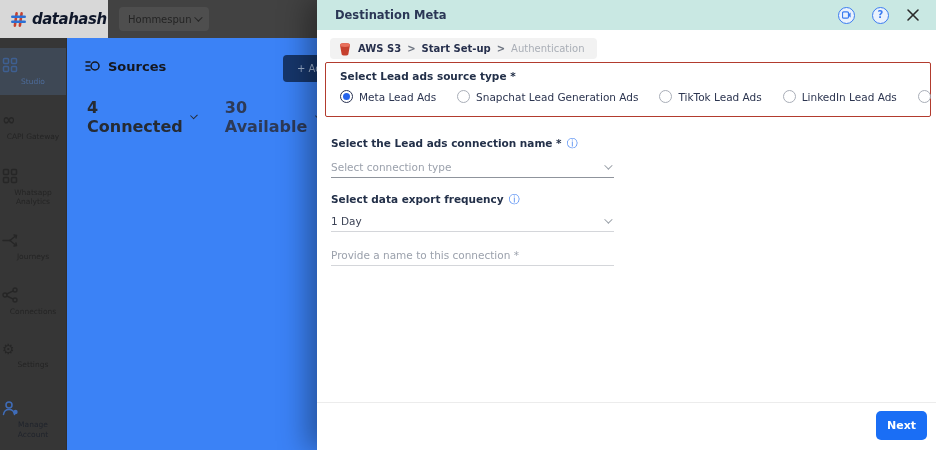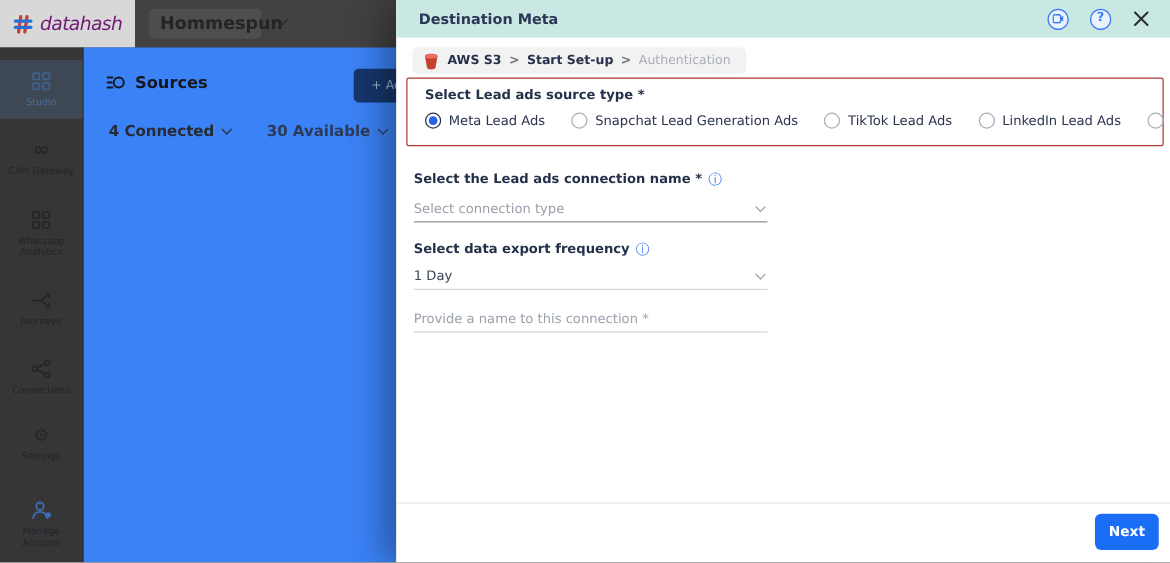--- a/index.html
+++ b/index.html
@@ -3,40 +3,40 @@
 <meta charset="utf-8">
 <style>
   * { margin:0; padding:0; box-sizing:border-box; }
   body { font-family:"DejaVu Sans",sans-serif; background:#222; }
   .screen { position:relative; width:936px; height:450px; overflow:hidden; background:#fff; }
 
   
   .backdrop { position:absolute; left:0; top:0; width:317px; height:450px; overflow:hidden; background:#3d3d3d; }
   .topbar { position:absolute; left:0; top:0; width:317px; height:38px; background:#424242; }
   .logo-box { position:absolute; left:0; top:0; width:108px; height:38px; background:#d8d8d8; display:flex; align-items:center; gap:5px; padding-left:10px; }
-  .logo-text { font-size:15px; font-weight:400; font-style:italic; color:#701a75; letter-spacing:-0.5px; }
+  .logo-text { font-size:15px; font-weight:700; font-style:italic; color:#0f172a; letter-spacing:-0.5px; }
   .ws-pill { position:absolute; left:119px; top:7px; width:90px; height:24px; background:#4e4e4e; border-radius:4px; display:flex; align-items:center; justify-content:space-between; padding:0 9px; cursor:pointer; }
-  .ws-pill span { font-size:14px; color:#242424; font-weight:700; }
+  .ws-pill span { font-size:10px; color:#242424; font-weight:400; }
   .chev { width:6px; height:6px; border-right:1.5px solid #242424; border-bottom:1.5px solid #242424; transform:rotate(45deg) translateY(-2px); display:inline-block; }
 
   .sidebar { position:absolute; left:0; top:38px; width:67px; bottom:0; background:#363636; border-right:1px solid #303030; }
-  .side-item { display:flex; flex-direction:column; align-items:center; gap:4px; padding:9px 2px; margin-top:8px; cursor:pointer; }
+  .side-item { display:flex; flex-direction:column; gap:4px; padding:9px 2px; margin-top:8px; cursor:pointer; }
   .side-item .lbl { font-size:7.5px; color:#242424; text-align:center; line-height:1.25; }
   .side-item.active { background:#3e4855; }
   .side-item.active .lbl { color:#4d6c9b; }
   .glyph-icon { font-size:14px; color:#262626; line-height:1; }
   .side-item.manage { position:absolute; bottom:2px; left:0; right:0; margin-top:0; }
   .side-item.manage .lbl { color:#20242c; }
 
   .content { position:absolute; left:67px; top:38px; right:0; bottom:0; background:#3b82f6; }
   .page-head { position:absolute; left:18px; top:20px; display:flex; align-items:center; gap:7px; }
   .page-title { font-size:13px; font-weight:700; color:#14171f; }
   .add-btn { position:absolute; left:216px; top:17px; width:80px; height:27px; background:#16366b; color:#9db0cb; font-size:10px; border:none; border-radius:4px; text-align:left; padding-left:14px; cursor:pointer; font-family:inherit; }
   .filters { position:absolute; left:20px; top:60px; display:flex; gap:30px; align-items:center; }
-  .filter { display:flex; align-items:center; gap:6px; font-size:12px; font-weight:600; cursor:pointer; }
+  .filter { display:flex; align-items:center; gap:6px; font-size:16px; font-weight:600; cursor:pointer; }
   .filter.f1 { color:#262b33; }
   .filter.f2 { color:#2d3a57; }
   .filter .chev { border-color:#262b33; }
 
   
   .modal { position:absolute; left:317px; top:0; width:619px; height:450px; background:#fff; box-shadow:-10px 0 26px rgba(0,0,0,0.35); }
   .m-header { position:absolute; left:0; top:0; right:0; height:30px; background:#c9e8e3; display:flex; align-items:center; }
   .m-title { font-size:11.5px; font-weight:600; color:#2b3756; padding-left:18px; flex:1; }
   .m-hicons { display:flex; align-items:center; gap:17px; padding-right:16px; }
   .circ-icon { width:17px; height:17px; border:1.4px solid #3b7cf0; border-radius:50%; background:#eaf2fd; display:flex; align-items:center; justify-content:center; cursor:pointer; }

